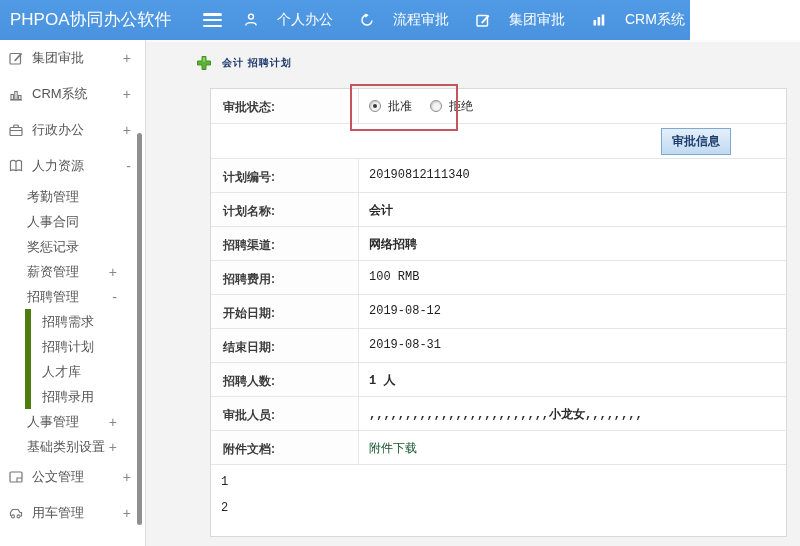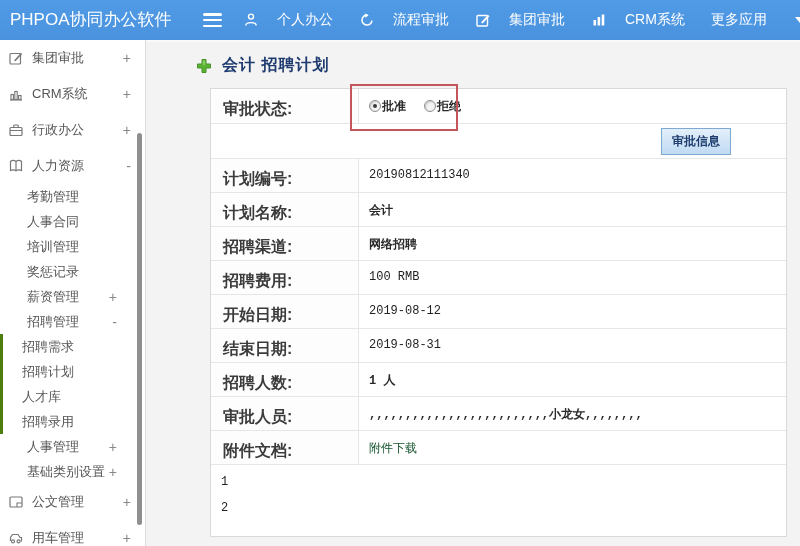--- a/index.html
+++ b/index.html
@@ -4,67 +4,67 @@
 <style>
   * { box-sizing: border-box; }
   html,body { margin:0; padding:0; }
   body {
     width:800px; height:546px; position:relative; overflow:hidden;
     background:#ffffff; font-family:"Liberation Sans","DejaVu Sans",sans-serif;
   }
 
   
   .topbar {
-    position:absolute; left:0; top:0; width:800px; height:40px;
+    position:absolute; left:0; top:0; width:690px; height:40px;
     background:linear-gradient(#509ae6,#4a92dd);
     display:flex; align-items:center; color:#fff;
   }
   .logo { position:absolute; left:10px; top:0; line-height:40px; font-size:17px; color:#fff; white-space:nowrap; }
   .hamburger { position:absolute; left:203px; top:13px; width:19px; height:14px; display:flex; flex-direction:column; justify-content:space-between; cursor:pointer; }
   .hamburger span { display:block; height:2.5px; background:#fff; border-radius:2px; }
   .topnav { position:absolute; left:243px; top:0; height:40px; display:flex; align-items:center; gap:26px; }
   .topnav .navitem { display:flex; align-items:center; gap:18px; font-size:14px; color:#fff; cursor:pointer; white-space:nowrap; }
   .topnav svg { display:block; }
   .caret-down { width:0; height:0; border-left:5px solid transparent; border-right:5px solid transparent; border-top:6px solid #fff; margin-left:2px; }
 
   
   .sidebar {
     position:absolute; left:0; top:40px; width:146px; height:506px;
     background:#fff; border-right:1px solid #dcdcdc;
   }
   .side-item { display:flex; align-items:center; color:#555; cursor:pointer; }
   .side-l1 { height:36px; padding:0 14px 0 8px; font-size:13px; }
   .side-l1 .sicon { width:16px; height:16px; margin-right:8px; flex:0 0 16px; }
   .side-l2 { height:25px; padding:0 28px 0 27px; font-size:13px; }
-  .side-l3 { height:25px; border-left:3px solid #4d7c0f; padding:0 10px 0 19px; font-size:13px; }
+  .side-l3 { height:25px; margin-left:25px; border-left:6px solid #4d7c0f; padding:0 10px 0 11px; font-size:13px; }
   .toggle { margin-left:auto; color:#888; font-size:14px; font-weight:400; }
   .side-scrollthumb {
     position:absolute; left:137px; top:93px; width:5px; height:392px;
     background:#8f8f8f; border-radius:3px;
   }
 
   
   .main {
     position:absolute; left:146px; top:40px; width:654px; height:506px;
     background:#f3f3f3; border-top:2px solid #fafafa;
   }
   .page-title-row { position:absolute; left:50px; top:13px; display:flex; align-items:center; }
   .plus-icon { width:16px; height:16px; display:block; }
-  .page-title { margin-left:10px; font-size:16px; font-weight:bold; color:#1e3a6e; letter-spacing:1px; }
+  .page-title { margin-left:10px; font-size:10px; font-weight:bold; color:#1e3a6e; letter-spacing:1px; }
 
   .form-table {
     position:absolute; left:64px; top:46px; width:577px;
     background:#fff; border:1px solid #d9d9d9;
   }
   .frow { display:flex; align-items:stretch; border-bottom:1px solid #e6e6e6; height:34px; }
   .frow:last-child { border-bottom:none; }
   .frow.tall { height:71px; }
   .cell-label {
     width:148px; flex:0 0 148px; border-right:1px solid #e6e6e6;
-    padding:10px 0 0 12px; font-size:16px; font-weight:bold; color:#3b3b3b;
+    padding:10px 0 0 12px; font-size:12px; font-weight:bold; color:#3b3b3b;
     background:#fdfdfd;
   }
   .cell-value { flex:1; padding:9px 0 0 10px; font-size:12px; color:#222;
     font-family:"Liberation Mono","DejaVu Sans Mono",monospace; overflow:hidden; white-space:nowrap; }
   .cell-value.cn { font-weight:bold; color:#2a2a2a; }
   .cell-value .line { line-height:26px; }
   .btn-row { display:flex; align-items:center; justify-content:flex-end; border-bottom:1px solid #e6e6e6; height:35px; padding-right:55px; }
   .approve-info-btn {
     font-size:12px; font-weight:bold; color:#1d3d6e;
     background:linear-gradient(#e3effb,#c0daf2);
@@ -76,21 +76,21 @@
   .radio-group { display:flex; align-items:center; }
   .radio {
     width:12px; height:12px; border-radius:50%;
     border:1px solid #8e8e8e; background:#f4f4f4; display:inline-block; position:relative;
     box-shadow:inset 1px 1px 2px rgba(0,0,0,0.18); cursor:pointer; flex:0 0 12px;
   }
   .radio.checked::after {
     content:""; position:absolute; left:3px; top:3px; width:4px; height:4px;
     border-radius:50%; background:#3a3a3a;
   }
-  .radio-label { margin:0 18px 0 1px; font-size:12px; font-weight:bold; color:#2a2a2a; }
+  .radio-label { margin:0 18px 0 7px; font-size:12px; font-weight:normal; color:#2a2a2a; }
   .attach-link { color:#14532d; font-weight:normal; text-decoration:none; cursor:pointer;
     font-family:"Liberation Mono","DejaVu Sans Mono",monospace; }
 
   .annotation-box {
     position:absolute; left:204px; top:42px; width:108px; height:47px;
     border:2px solid #c4555c; pointer-events:none; z-index:10;
   }
 </style>
 </head>
 <body>
@@ -200,24 +200,20 @@
 
   <div class="side-item side-l2">
     <span>考勤管理</span>
     <span class="toggle"></span>
   </div>
   <div class="side-item side-l2">
     <span>人事合同</span>
     <span class="toggle"></span>
   </div>
   <div class="side-item side-l2">
-    <span>培训管理</span>
-    <span class="toggle"></span>
-  </div>
-  <div class="side-item side-l2">
     <span>奖惩记录</span>
     <span class="toggle"></span>
   </div>
   <div class="side-item side-l2">
     <span>薪资管理</span>
     <span class="toggle">+</span>
   </div>
   <div class="side-item side-l2">
     <span>招聘管理</span>
     <span class="toggle">-</span>

